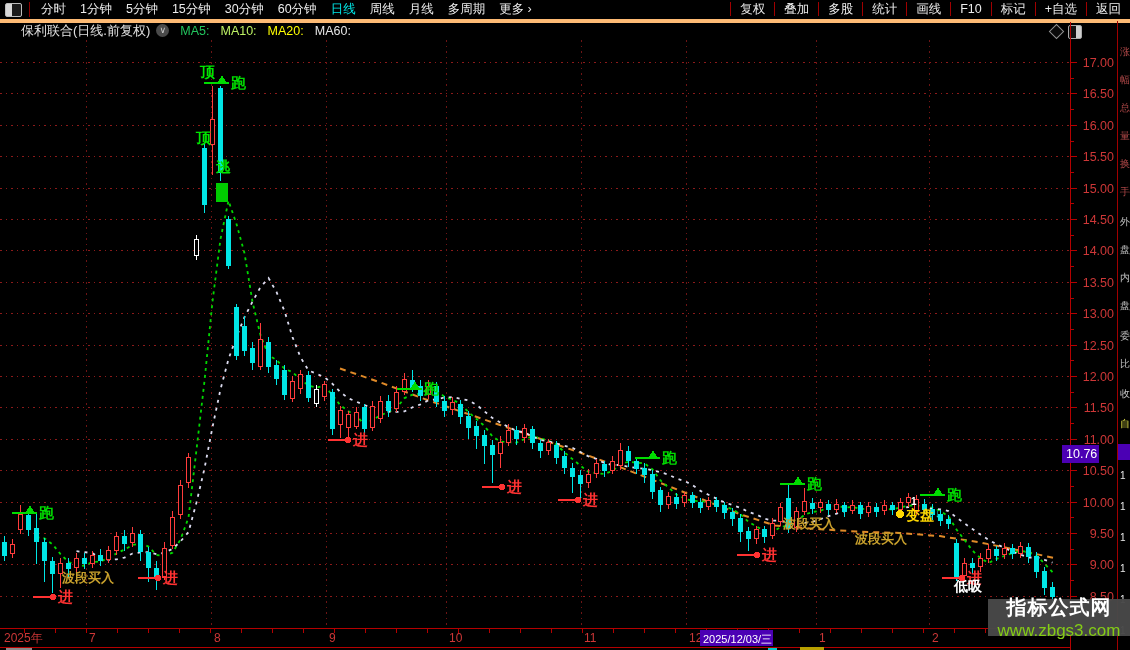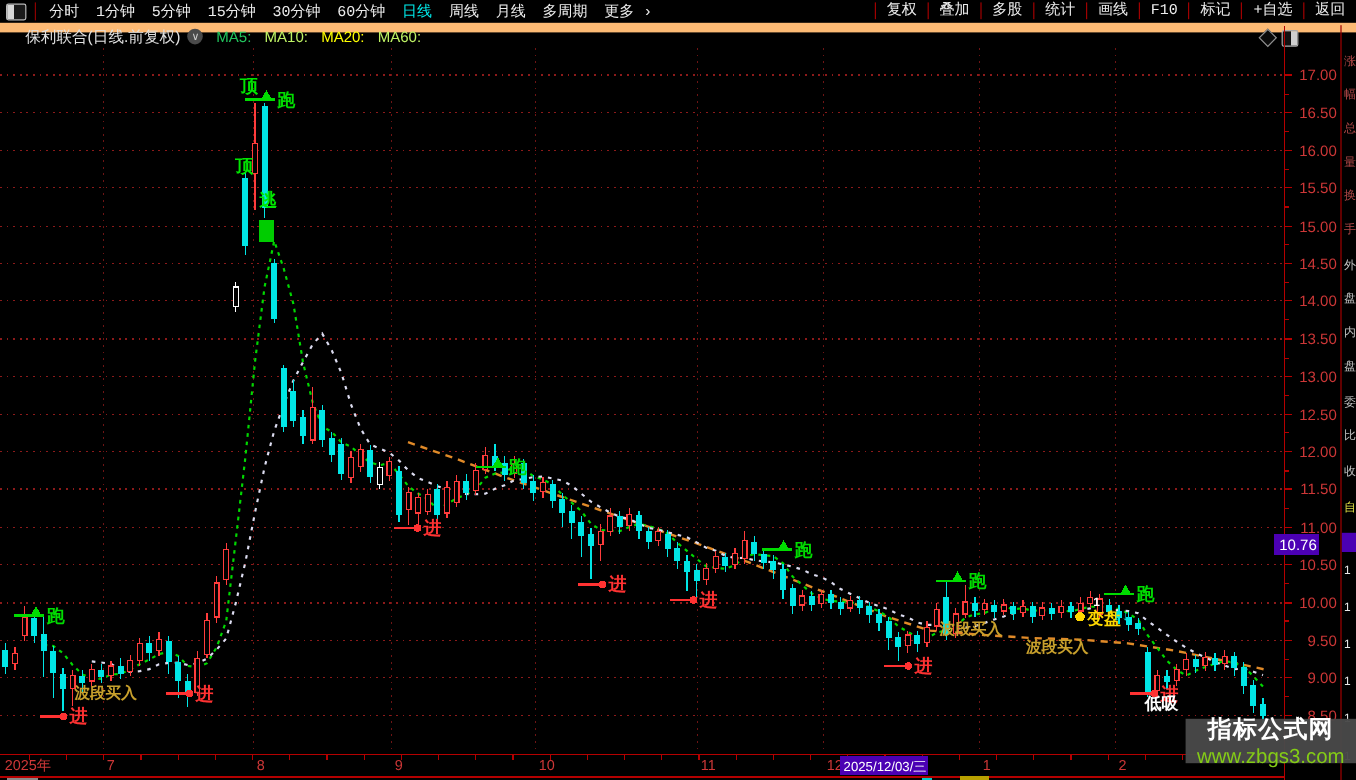--- a/index.html
+++ b/index.html
@@ -1,20 +1,20 @@
 <!DOCTYPE html>
 <html><head>
 <meta charset="utf-8">
 <style>
   html,body{margin:0;padding:0;background:#000;width:1130px;height:650px;overflow:hidden;
     font-family:"Liberation Sans","DejaVu Sans",sans-serif;}
   #app{position:relative;width:1130px;height:650px;background:#000;}
   
   #row1{position:absolute;left:0;top:0;width:1130px;height:19px;display:flex;align-items:center;
-    border-bottom:8px solid #fdba74;font-size:12.5px;color:#ececec;white-space:nowrap;font-family:Liberation Mono, monospace;}
+    border-bottom:4px solid #fdba74;font-size:12.5px;color:#ececec;white-space:nowrap;}
   .win-icon{width:15px;height:12px;border:1px solid #bbb;border-radius:2px;margin:0 7px 0 5px;
     background:linear-gradient(to right,#d8d8d8 0 40%,#1a1a1a 40%);}
   .sep-l{width:1px;height:15px;background:#8c0000;margin-right:4px;}
   .period{padding:0 7px;cursor:default;}
   .period.active{color:#00e8e8;}
   #spacer{flex:1;}
   .tool{padding:0 9px;border-left:1px solid #a00000;line-height:19px;height:19px;}
   
   #row2{position:absolute;left:16px;top:21px;width:1130px;height:19px;display:flex;align-items:center;
     font-size:13px;color:#e0e0e0;}
@@ -48,21 +48,21 @@
     <span class="win-icon"></span>
     <span class="sep-l"></span>
     <span id="periods"><span class="period">分时</span><span class="period">1分钟</span><span class="period">5分钟</span><span class="period">15分钟</span><span class="period">30分钟</span><span class="period">60分钟</span><span class="period active">日线</span><span class="period">周线</span><span class="period">月线</span><span class="period">多周期</span><span class="period">更多 ›</span></span>
     <span id="spacer"></span>
     <span id="tools"><span class="tool">复权</span><span class="tool">叠加</span><span class="tool">多股</span><span class="tool">统计</span><span class="tool">画线</span><span class="tool">F10</span><span class="tool">标记</span><span class="tool">+自选</span><span class="tool">返回</span></span>
   </div>
 
   <div id="row2">
     <span id="title">保利联合(日线.前复权)</span>
     <span class="chev-circle">∨</span>
-    <span id="malabels"><span class="ma-label" style="color: #22c55e;">MA5:</span><span class="ma-label" style="color: #bef264;">MA10:</span><span class="ma-label" style="color: rgb(255, 255, 0);">MA20:</span><span class="ma-label" style="color: #bef264;">MA60:</span></span>
+    <span id="malabels"><span class="ma-label" style="color: #22c55e;">MA5:</span><span class="ma-label" style="color: #bef264;">MA10:</span><span class="ma-label" style="color: rgb(255, 255, 0);">MA20:</span><span class="ma-label" style="color: #e5e5e5;">MA60:</span></span>
     <span class="diamond-icon"></span>
     <span class="panes-icon"></span>
   </div>
 
   <svg id="chartsvg" width="1130" height="650" shape-rendering="crispEdges">
       <g>
         <line x1="0" y1="62.5" x2="1070" y2="62.5" stroke="#8c1a1a" stroke-width="1" stroke-dasharray="1.5 4"></line>
         <line x1="0" y1="93.5" x2="1070" y2="93.5" stroke="#8c1a1a" stroke-width="1" stroke-dasharray="1.5 4"></line>
         <line x1="0" y1="125.5" x2="1070" y2="125.5" stroke="#8c1a1a" stroke-width="1" stroke-dasharray="1.5 4"></line>
         <line x1="0" y1="156.5" x2="1070" y2="156.5" stroke="#8c1a1a" stroke-width="1" stroke-dasharray="1.5 4"></line>

